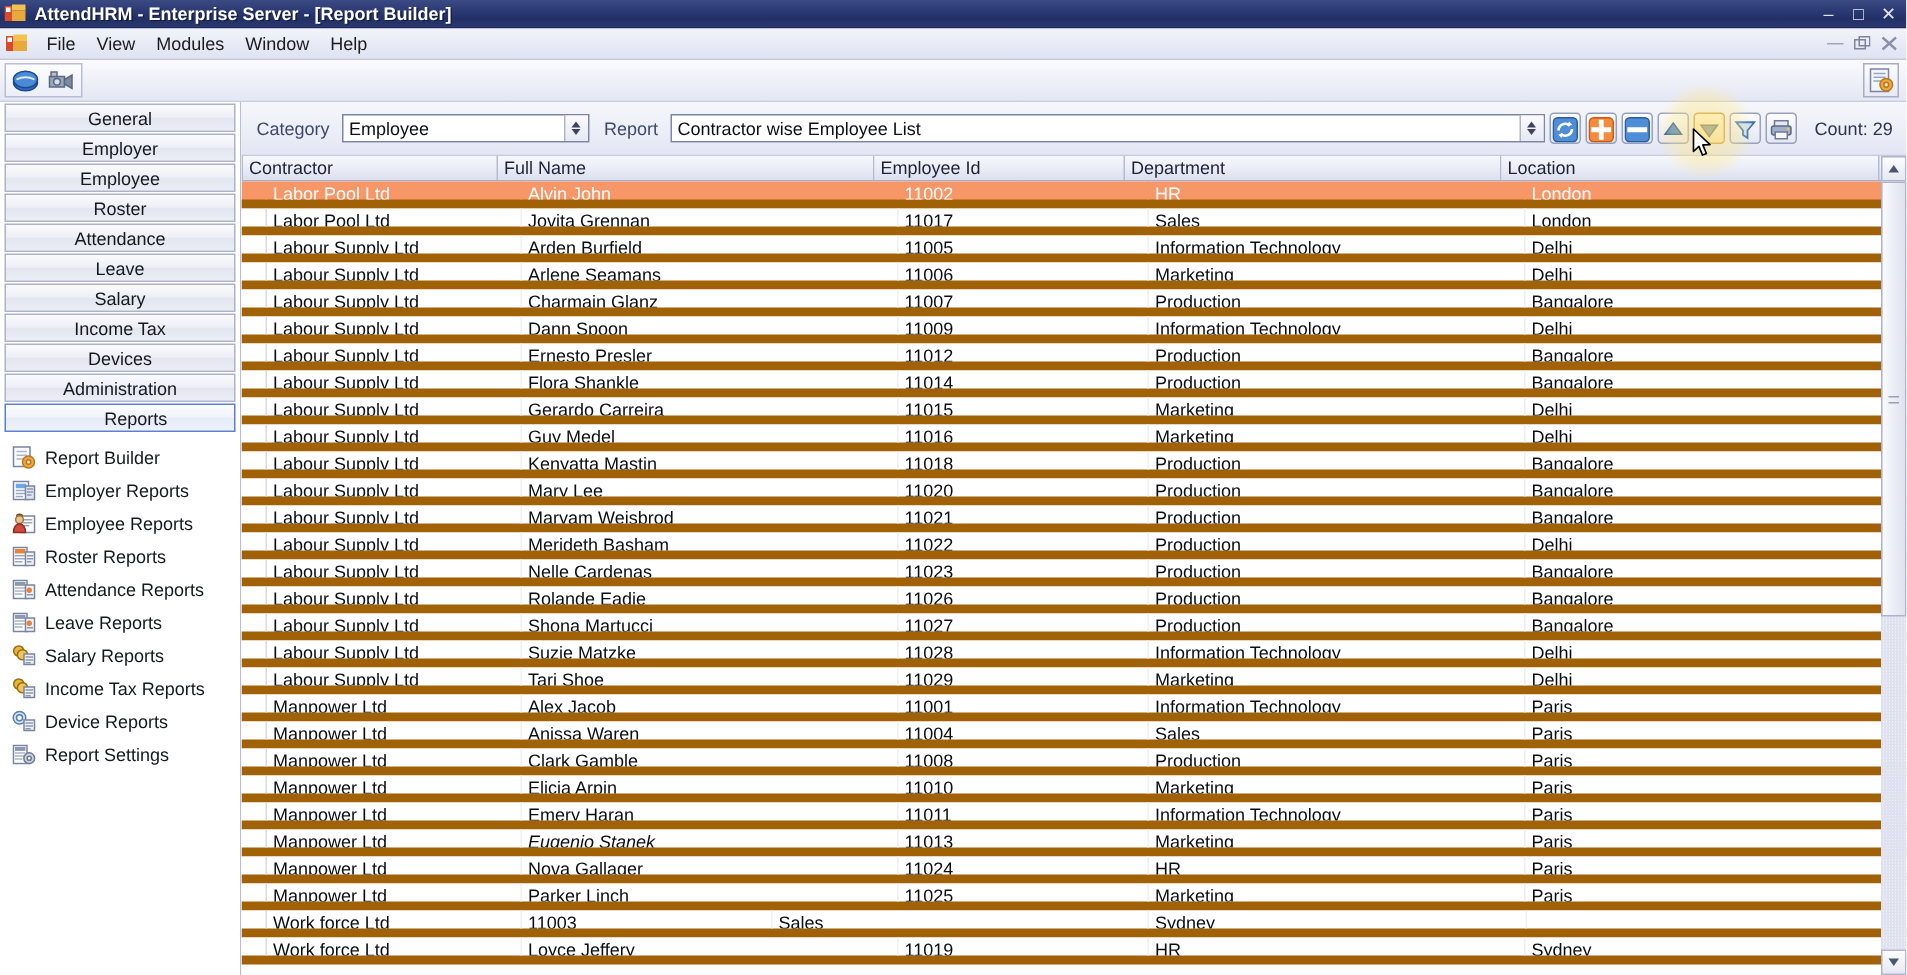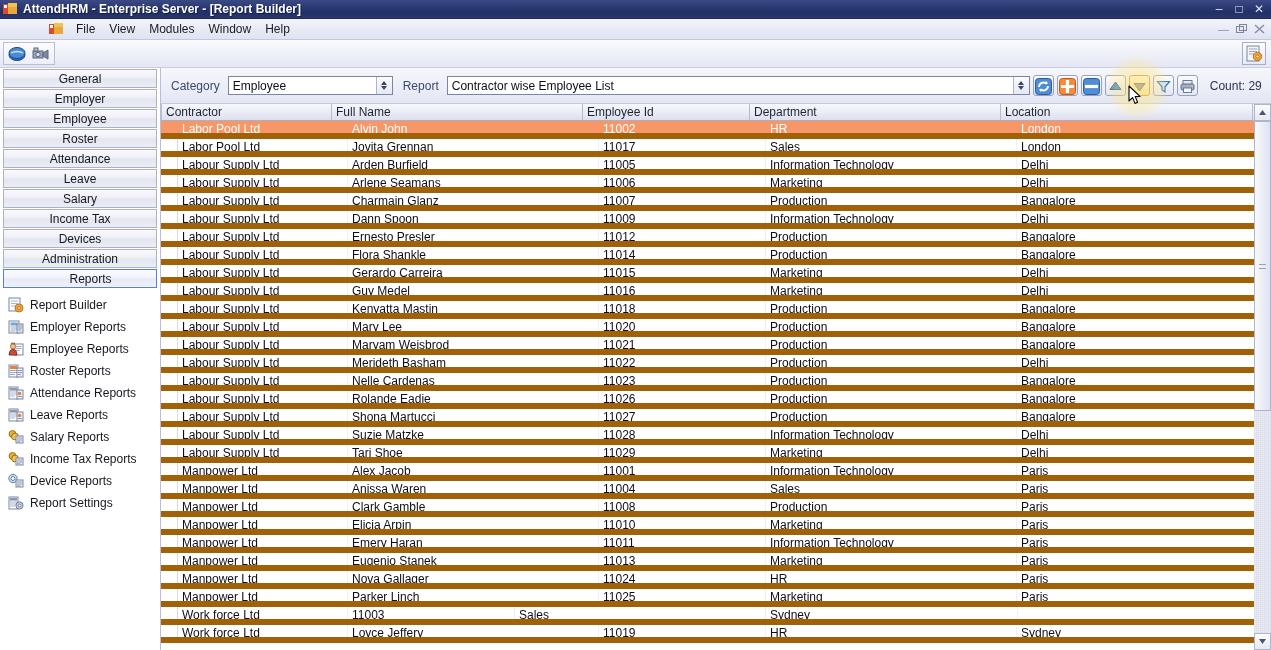--- a/index.html
+++ b/index.html
@@ -41,21 +41,20 @@
     display: flex; align-items: center; justify-content: center;
     line-height: 1;
   }
 
   
   .menubar {
     position: absolute; left: 0; top: 19px; width: 1271px; height: 21px;
     background: linear-gradient(to bottom, #f3f4fa 0%, #e8ebf6 50%, #dfe3f2 100%);
     display: flex; align-items: center;
     border-bottom: 1px solid #c3c8de;
-    padding-left: 45px;
   }
   .menubar .mdi-ico { width: 16px; height: 14px; margin: 0 4px 0 4px; position: relative; flex: none;}
   .menu-item {
     padding: 2px 7px 3px 7px; color: #1b1b1b; font-size: 12px; white-space: nowrap;
   }
   .mdi-btns { position: absolute; right: 4px; top: 3px; display: flex; gap: 3px; }
   .mdi-btn { width: 15px; height: 14px; color: #8a90a8; font-size: 11px; display:flex; align-items:center; justify-content:center; }
 
   
   .apptoolbar {
@@ -700,21 +699,21 @@
           </div>
           <div class="grow">
             <div class="gc" style="width: 171px;">Manpower Ltd</div>
             <div class="gc" style="width: 251px;">Emery Haran</div>
             <div class="gc" style="width: 167px;">11011</div>
             <div class="gc" style="width: 251px;">Information Technology</div>
             <div class="gc" style="width: 252px;">Paris</div>
           </div>
           <div class="grow">
             <div class="gc" style="width: 171px;">Manpower Ltd</div>
-            <div class="gc" style="width: 251px;">Eugenio Stanek</div>
+            <div class="gc" style="width: 251px; font-style: italic;">Eugenio Stanek</div>
             <div class="gc" style="width: 167px;">11013</div>
             <div class="gc" style="width: 251px;">Marketing</div>
             <div class="gc" style="width: 252px;">Paris</div>
           </div>
           <div class="grow">
             <div class="gc" style="width: 171px;">Manpower Ltd</div>
             <div class="gc" style="width: 251px;">Nova Gallager</div>
             <div class="gc" style="width: 167px;">11024</div>
             <div class="gc" style="width: 251px;">HR</div>
             <div class="gc" style="width: 252px;">Paris</div>

